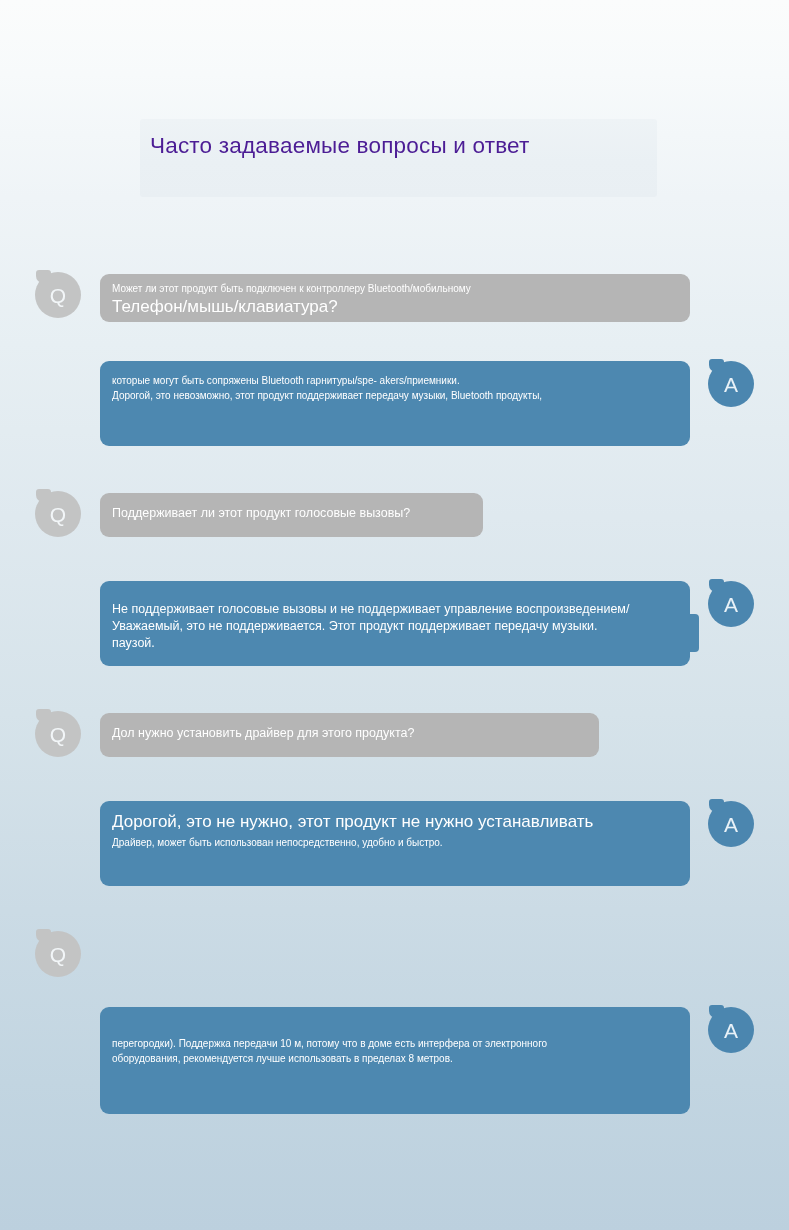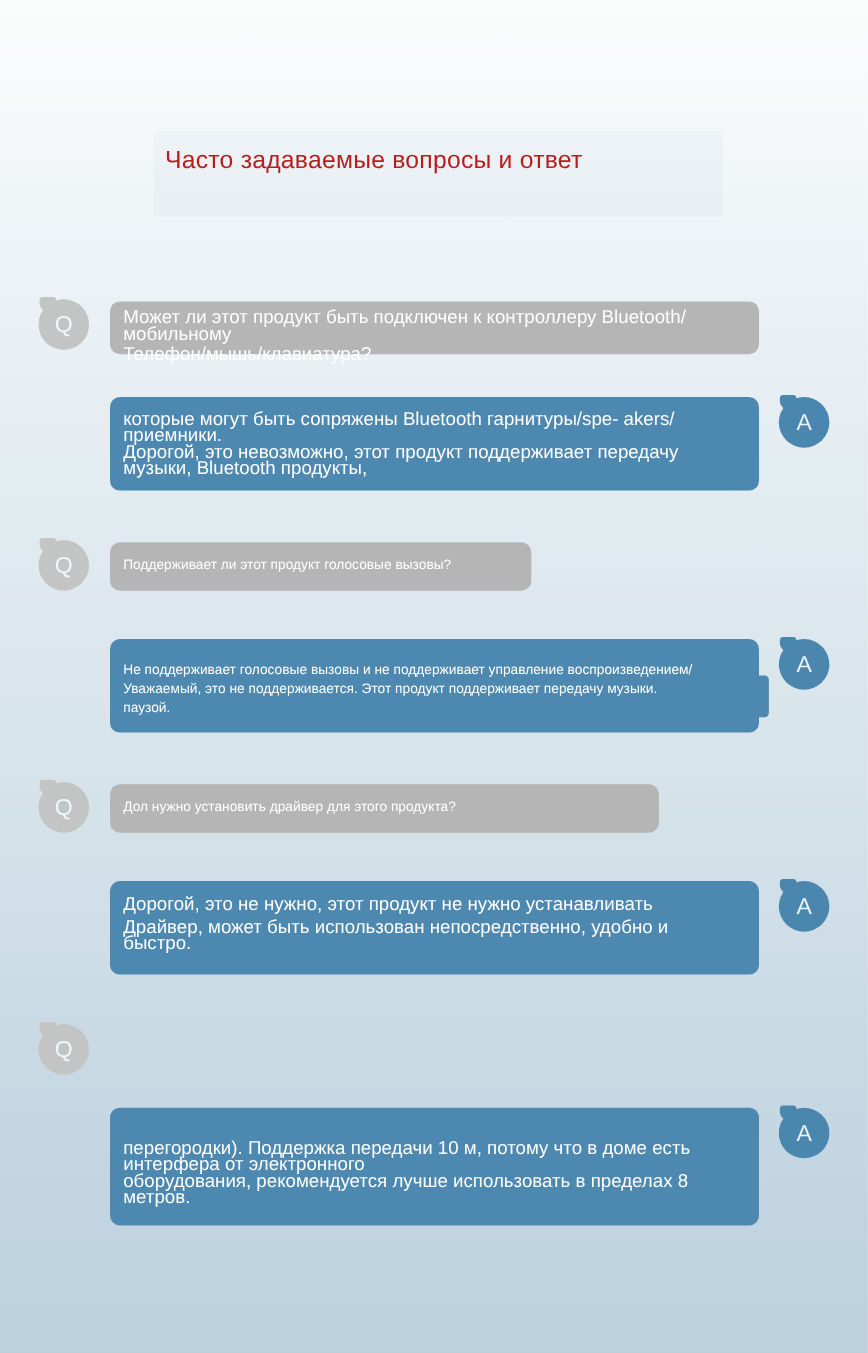--- a/index.html
+++ b/index.html
@@ -37,21 +37,21 @@
     width: 517px;
     height: 78px;
     background: linear-gradient(to bottom, #eef3f6 0%, #eaf0f4 55%, #e9eff3 100%);
     border-radius: 3px;
   }
   .header-title {
     position: absolute;
     left: 150px;
     top: 133px;
     font-size: 22.5px;
-    color: #b91c1c;
+    color: #4c1d95;
     letter-spacing: 0.2px;
     white-space: nowrap;
   }
 
   
   .avatar {
     position: absolute;
     width: 46px;
     height: 46px;
     border-radius: 50%;
@@ -107,21 +107,21 @@
   }
   .nub {
     position: absolute;
     right: -9px;
     width: 10px;
     height: 38px;
     background: #4d88b0;
     border-radius: 0 4px 4px 0;
   }
 
-  .t-small { font-size: 17px; line-height: 15px; }
+  .t-small { font-size: 10px; line-height: 15px; }
   .t-mid   { font-size: 12.5px; line-height: 17px; }
   .t-large { font-size: 16px;   line-height: 20px; }
   .t-xl    { font-size: 17px;   line-height: 21px; }
 
   .line { display: block; }
   .overlap-wrap { position: relative; }
   .overlap-small {
     position: absolute;
     left: 0;
     top: 16px;

